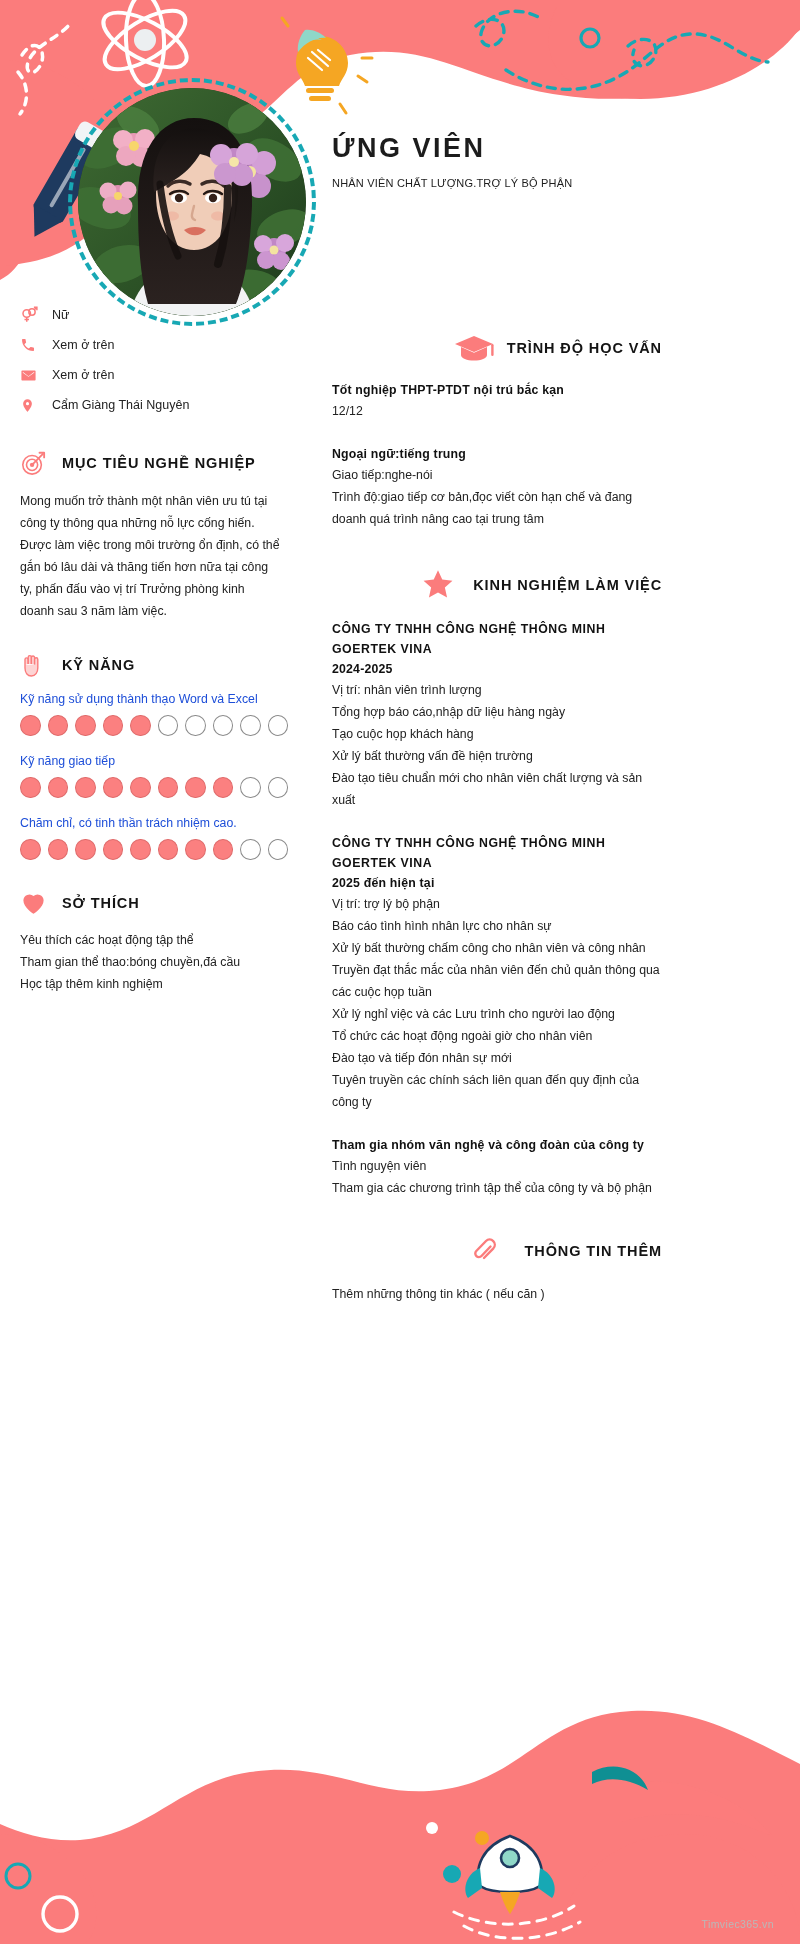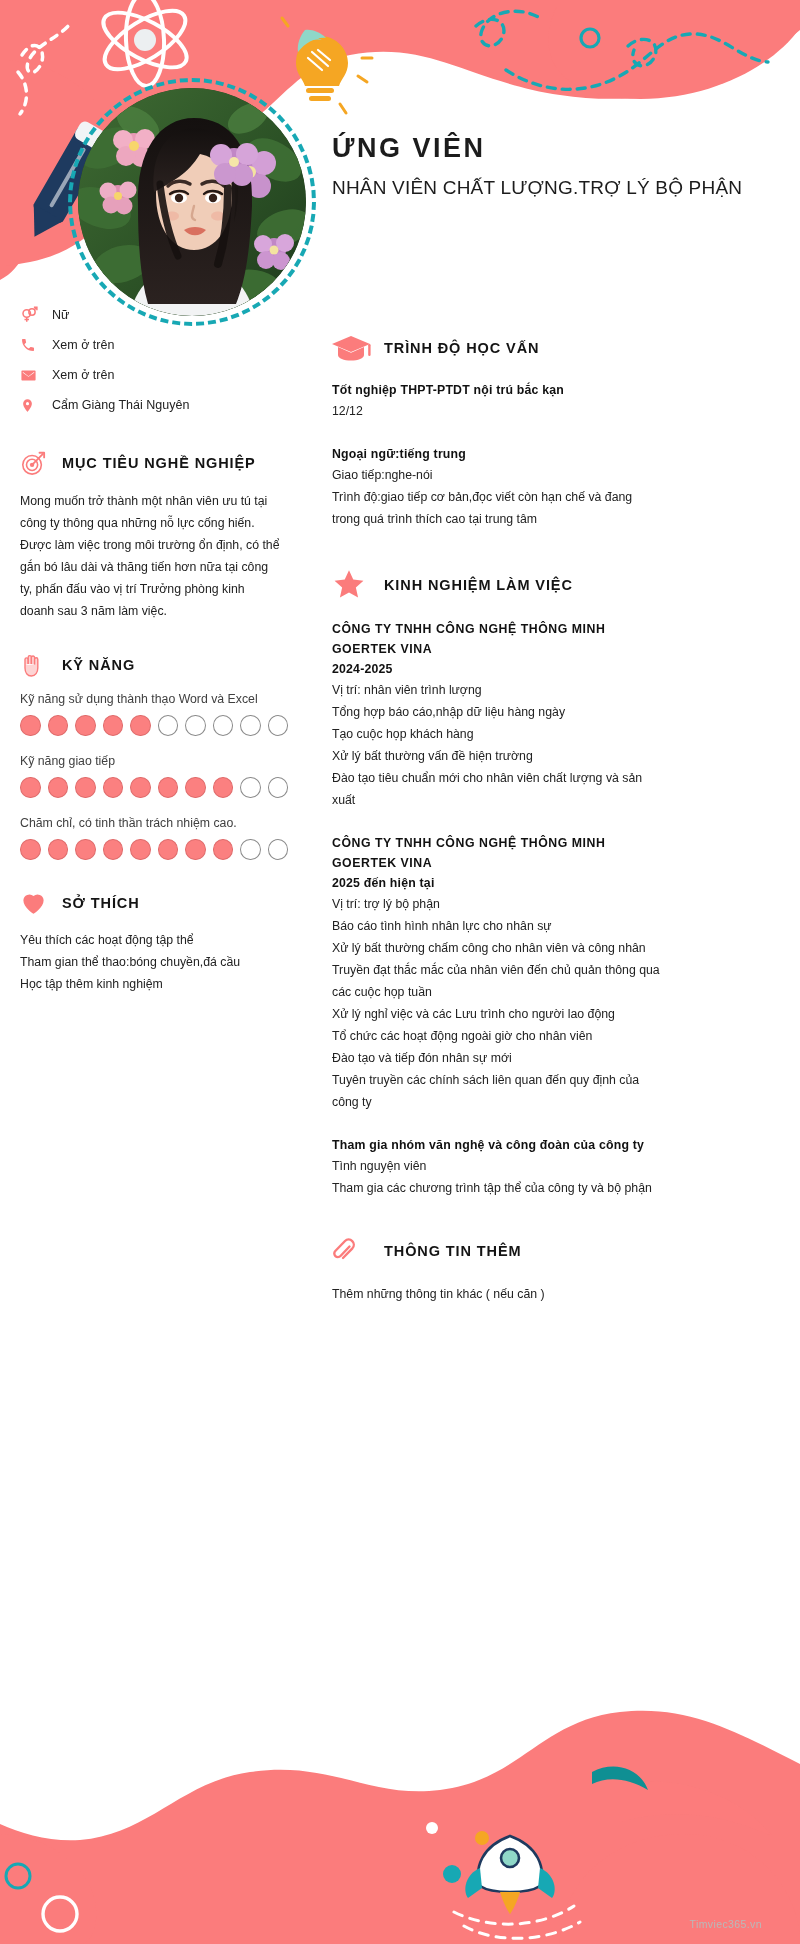--- a/index.html
+++ b/index.html
@@ -31,59 +31,59 @@
   }
   .photo svg { display:block; }
 
   
   .hdr-text { position:absolute; left:332px; top:132px; width:450px; }
   .cand-name {
     font-size:27px; font-weight:bold; letter-spacing:2.5px; color:#1c1c1c;
     line-height:1.2;
   }
   .cand-role {
-    margin-top:13px; font-size:19px; color:#1c1c1c; letter-spacing:0.2px;
+    margin-top:13px; font-size:11px; color:#1c1c1c; letter-spacing:0.2px;
     white-space:nowrap;
   }
 
   
   .col-left  { position:absolute; left:20px;  top:300px; width:268px; }
   .col-right { position:absolute; left:332px; top:296px; width:330px; }
 
   
   .contact-row { display:flex; align-items:center; height:30px; margin-bottom:0px; }
   .contact-ico { width:32px; flex:0 0 32px; display:flex; align-items:center; justify-content:flex-start; color:#fb7c7c; }
   .contact-txt { font-size:12.5px; color:#222; }
 
   
   .sec-head { display:flex; align-items:center; margin-top:30px; margin-bottom:14px; }
   .sec-ico { flex:0 0 42px; width:42px; display:flex; align-items:center; justify-content:flex-start; color:#fb7c7c; }
   .sec-title { font-size:14.5px; font-weight:bold; letter-spacing:0.9px; color:#141414; }
-  .col-right .sec-head { margin-top:38px; margin-bottom:18px; }
+  .col-right .sec-head { margin-top:38px; margin-bottom:18px;justify-content:flex-end; }
   .col-right .sec-ico { flex:0 0 52px; width:52px; }
   .body-line { font-size:12.3px; line-height:22px; color:#222; }
   .body-line.just { text-align:justify; }
 
   
-  .skill-label { font-size:12.3px; color:#404040; margin-top:18px; margin-bottom:9px; }
+  .skill-label { font-size:12.3px; color:#1d4ed8; margin-top:18px; margin-bottom:9px; }
   .skill-label:first-child { margin-top:0; }
   .dots { display:flex; gap:7px; }
   .dot { width:21px; height:21px; border-radius:50%; border:1.3px solid #8b8b8b; background:#fff; }
   .dot.on { background:#fb8080; border-color:#e06b6b; }
 
   
   .blk { margin-bottom:22px; }
   .blk:last-child { margin-bottom:0; }
   .blk-title { font-size:12.3px; font-weight:bold; color:#111; line-height:20px; letter-spacing:0.2px; }
   .blk-title.spaced { letter-spacing:0.55px; }
 
   
   .ftr-deco { position:absolute; left:0; bottom:0; width:800px; height:360px; overflow:hidden; }
   .watermark {
-    position:absolute; right:34px; bottom:14px;
+    position:absolute; right:22px; bottom:14px;
     font-size:10.5px; color:#b9b9b9; letter-spacing:0.4px;
   }
 </style>
 </head>
 <body>
 
 <div class="page">
 
   <div class="hdr-deco">
     <svg width="800" height="330" viewBox="0 0 800 330" xmlns="http://www.w3.org/2000/svg">
@@ -405,21 +405,21 @@
       <span class="sec-title">TRÌNH ĐỘ HỌC VẤN</span>
     </div>
     <div class="blk">
       <div class="blk-title">Tốt nghiệp THPT-PTDT nội trú bắc kạn</div>
       <div class="body-line">12/12</div>
     </div>
     <div class="blk">
       <div class="blk-title">Ngoại ngữ:tiếng trung</div>
       <div class="body-line">Giao tiếp:nghe-nói</div>
       <div class="body-line just">Trình độ:giao tiếp cơ bản,đọc viết còn hạn chế và đang</div>
-      <div class="body-line">trong quá trình thích cao tại trung tâm</div>
+      <div class="body-line">doanh quá trình nâng cao tại trung tâm</div>
     </div>
 
     <div class="sec-head">
       <span class="sec-ico">
         <svg width="34" height="33" viewBox="0 0 24 24" fill="currentColor">
             <path d="M12 1.6l3.1 6.8 7.4.8-5.5 5 1.6 7.3L12 17.8 5.4 21.5 7 14.2 1.5 9.2l7.4-.8z"></path>
           </svg>
       </span>
       <span class="sec-title">KINH NGHIỆM LÀM VIỆC</span>
     </div>

